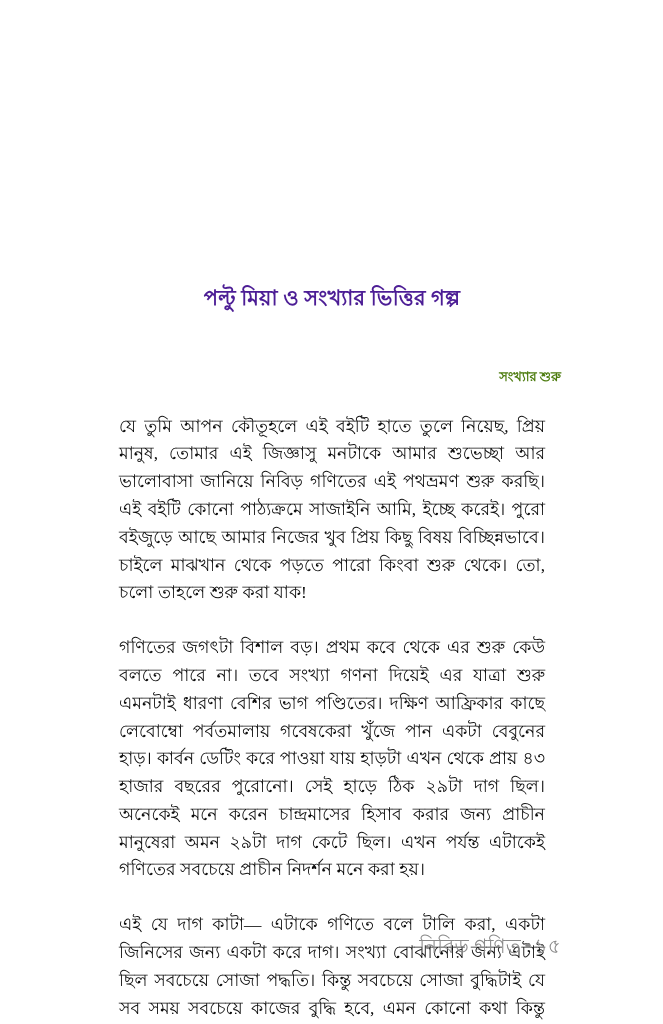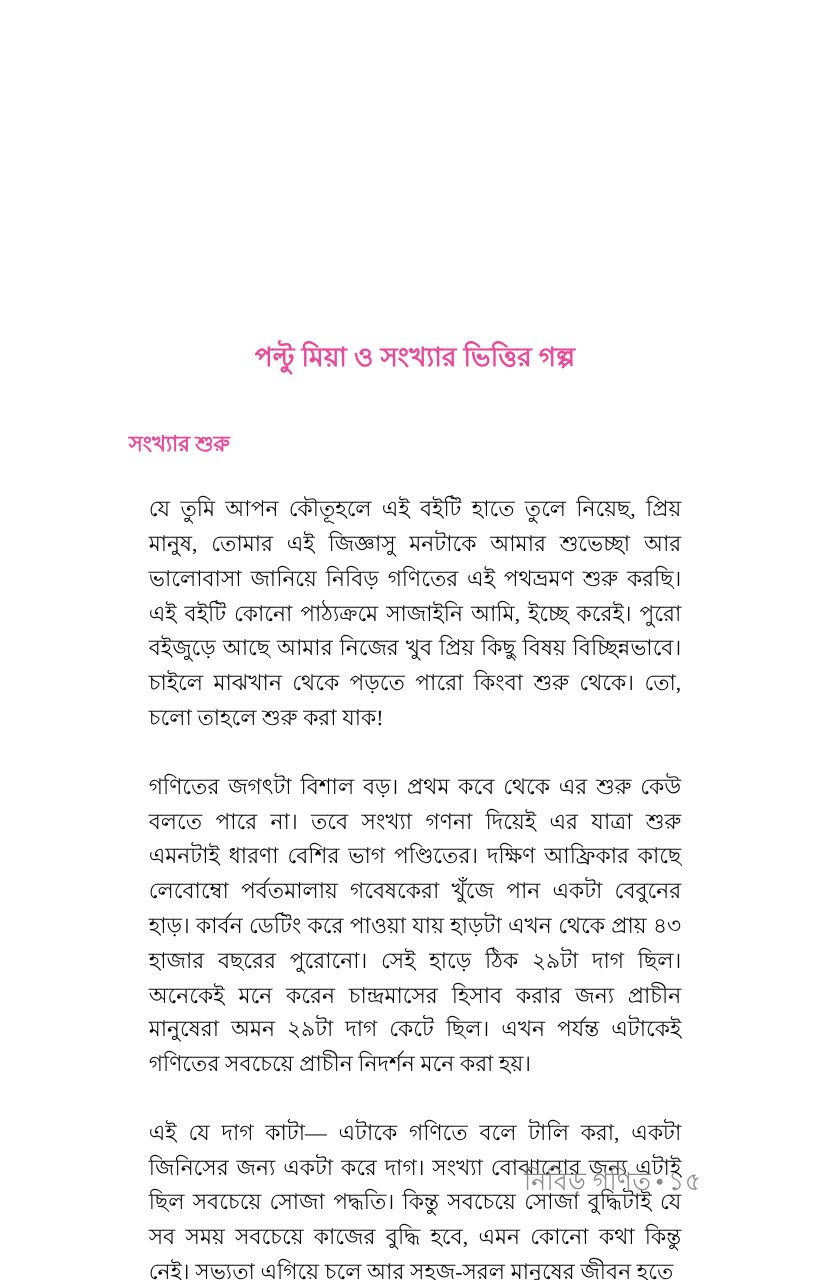--- a/index.html
+++ b/index.html
@@ -22,34 +22,34 @@
     left: 103px;
     top: 0;
     width: 458px;
   }
 
   .chapter-title {
     font-family: "Liberation Serif", "DejaVu Serif", serif;
     font-weight: bold;
     font-size: 21px;
     line-height: 1.35;
-    color: #ec4899;
+    color: #4c1d95;
     text-align: center;
-    margin: 0;
+    margin: 12px;
     padding-top: 272px;
     letter-spacing: 0.2px;
   }
 
   .section-heading {
     font-family: "Liberation Serif", "DejaVu Serif", serif;
     font-weight: bold;
-    font-size: 17px;
+    font-size: 13px;
     line-height: 1.4;
-    color: #ec4899;
-    text-align: left;
+    color: #4d7c0f;
+    text-align: right;
     margin: 0;
     padding-top: 44px;
   }
 
   .body-paragraph {
     font-family: "Liberation Serif", "DejaVu Serif", serif;
     font-size: 17.4px;
     line-height: 27.8px;
     color: #0d0d0d;
     text-align: justify;

